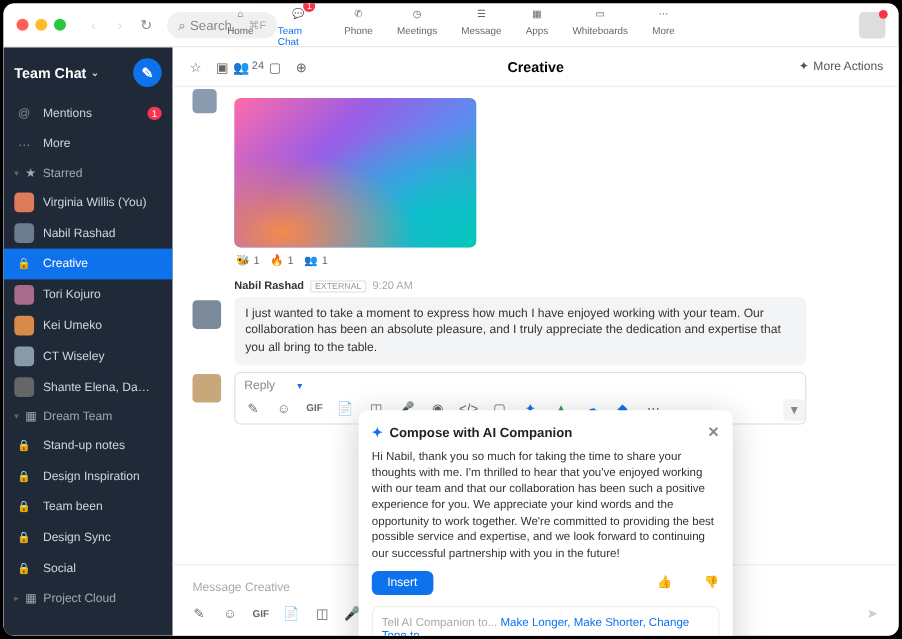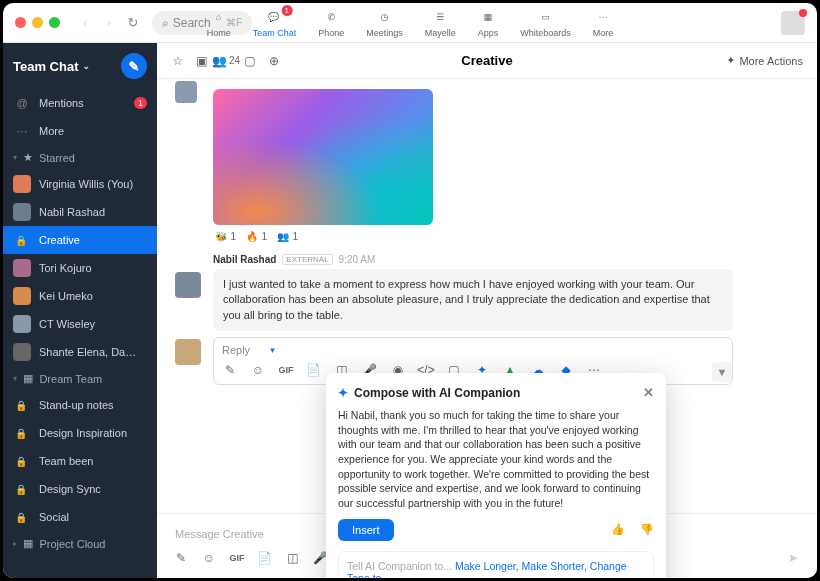--- a/index.html
+++ b/index.html
@@ -53,21 +53,21 @@
 .msg-meta .time { color:#aaa;}
 .msg-text { background: #f3f4f6; border-radius: 6px; padding: 8px 10px; font-size: 11px; color: #333; line-height: 1.4; margin-bottom: 6px; max-width: 520px;}
 .reply-box { border: 1px solid #ddd; border-radius: 6px; padding: 6px 8px; font-size: 11px; max-width: 520px;}
 .reply-box .reply-head { color: #888; display:flex; gap:20px; align-items:center; margin-bottom:6px;}
 .toolbar-row { display: flex; gap: 12px; align-items: center; margin-top: 4px;}
 .tb-ic { width: 16px; height: 16px; display: flex; align-items: center; justify-content: center; color: #666; font-size: 12px;}
 .ai-pop { position: absolute; left: 169px; top: 330px; width: 340px; background: #fff; border-radius: 8px; box-shadow: 0 6px 30px rgba(0,0,0,0.2); padding: 12px; font-size: 11px; z-index: 100; }
 .ai-head { display: flex; align-items: center; gap: 6px; font-weight: 600; font-size: 12px; color:#222; margin-bottom: 8px;}
 .ai-close { margin-left: auto; color:#888; cursor:pointer; font-size:13px;}
 .ai-text { font-size: 10.5px; color:#333; line-height:1.4; margin-bottom: 8px;}
-.ai-btn-row { display: flex; gap: 11px; align-items:center; margin-bottom: 10px;}
+.ai-btn-row { display: flex; gap: 24px; align-items:center; margin-bottom: 10px;}
 .btn-primary { background: #0e72ed; color:#fff; border:none; border-radius: 6px; padding: 5px 14px; font-size: 11px; font-weight:500; cursor:pointer;}
 .btn-ghost { background:#fff; color:#333; border:1px solid #ddd; border-radius:6px; padding:5px 12px; font-size:11px; cursor:pointer;}
 .ai-footer-box { border:1px solid #eee; border-radius:6px; padding:8px;}
 .ai-suggest { font-size:10.5px; }
 .ai-suggest .link { color:#0e72ed; cursor:pointer;}
 .filter-ic { position:absolute; right:18px; top:0px; width:20px; height:20px; background:#f3f4f6; border-radius:4px; display:flex; align-items:center; justify-content:center; color:#888; font-size:11px;}
 .editors { font-size:10px; color:#999; }
 .msg-block { position:relative; }
 .compose-bar { border-top:1px solid #eee; padding:8px 14px;}
 .compose-input { font-size:11px; color:#aaa; padding:6px 4px;}
@@ -109,21 +109,21 @@
       <div class="top-tab">
         <span class="ticon">✆</span>
         <span>Phone</span>
       </div>
       <div class="top-tab">
         <span class="ticon">◷</span>
         <span>Meetings</span>
       </div>
       <div class="top-tab">
         <span class="ticon">☰</span>
-        <span>Mayelle</span>
+        <span>Message</span>
       </div>
       <div class="top-tab">
         <span class="ticon">▦</span>
         <span>Apps</span>
       </div>
       <div class="top-tab">
         <span class="ticon">▭</span>
         <span>Whiteboards</span>
       </div>
       <div class="top-tab">

